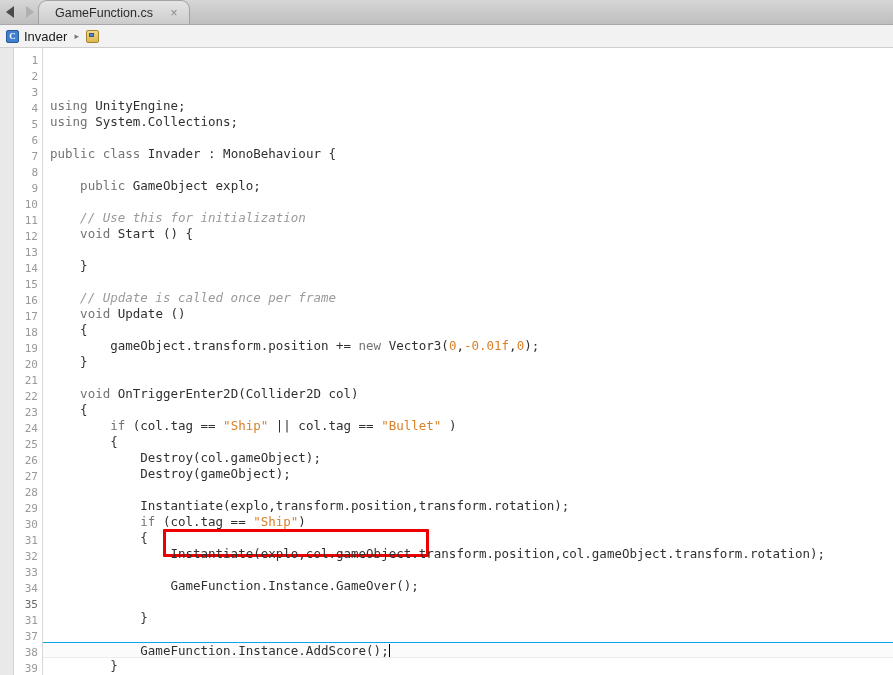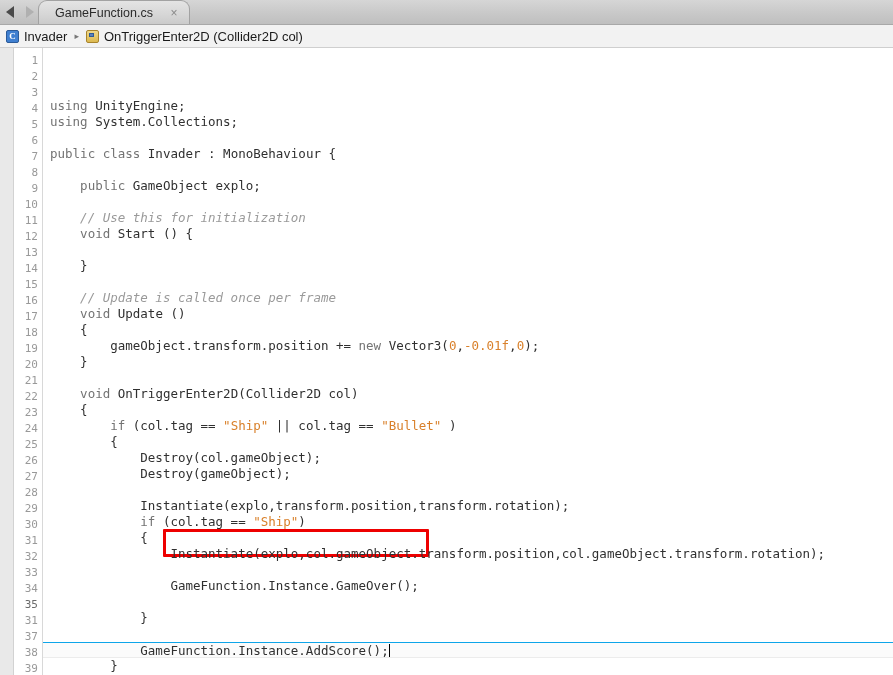--- a/index.html
+++ b/index.html
@@ -245,21 +245,20 @@
       </div>
     </div>
   <div class="tabbar-filler"></div>
 </div>
 
 <div class="breadcrumb">
   <div class="bc-icon-class">C</div>
   <span class="bc-text">Invader</span>
   <span class="bc-sep">▸</span>
   <div class="bc-icon-method"></div>
-  <span class="bc-text">OnTriggerEnter2D (Collider2D col)</span>
 </div>
 
 <div class="editor">
   <div class="left-strip"></div>
   <div class="gutter" id="gutter-host">
       <div class="ln">1</div>
       <div class="ln">2</div>
       <div class="ln">3</div>
       <div class="ln">4</div>
       <div class="ln">5</div>

